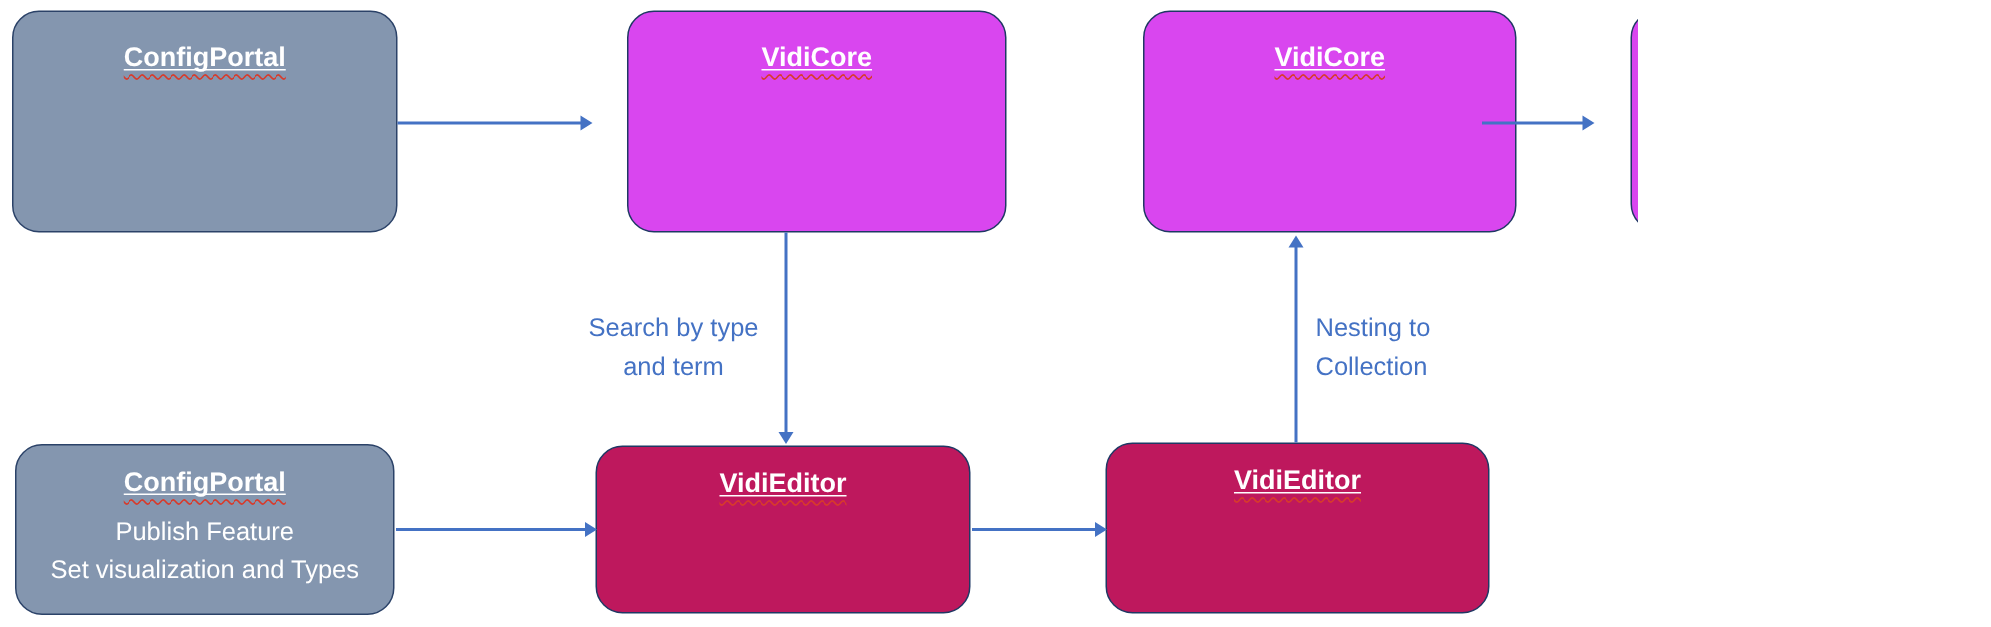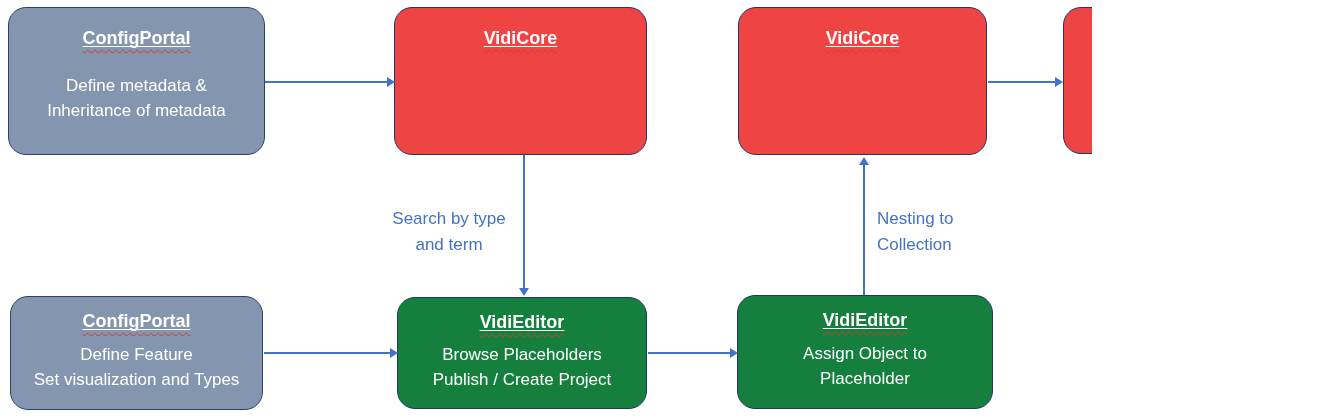--- a/index.html
+++ b/index.html
@@ -15,22 +15,22 @@
     position:absolute;
     border-radius:18px;
     display:flex;
     flex-direction:column;
     align-items:center;
     box-sizing:border-box;
     padding:12px 8px 8px 8px;
     color:#ffffff;
   }
   .node.gray   { background:#8496AF; border:1.5px solid #2B4268; }
-  .node.dark   { background:#ef4444; border:1.5px solid #1F3864; }
-  .node.medium { background:#15803d; border:1.5px solid #1F3864; }
+  .node.dark   { background:#d946ef; border:1.5px solid #1F3864;margin-left:24px; }
+  .node.medium { background:#be185d; border:1.5px solid #1F3864; }
 
   .node-title {
     font-size:18px;
     font-weight:bold;
     text-decoration:underline;
     text-underline-offset:2px;
     margin-top:8px;
     white-space:nowrap;
   }
   .node.short .node-title { margin-top:2px; }
@@ -77,52 +77,46 @@
   .search-label  { left:378px; top:206px; width:142px; text-align:center; }
   .nesting-label { left:877px; top:206px; width:120px; text-align:left; }
 </style>
 </head>
 <body>
 
 <div class="canvas">
 
   <div class="node gray n1">
     <div class="node-title"><span class="wavy">ConfigPortal</span></div>
-    <div class="node-body">Define metadata &amp;
-Inheritance of metadata</div>
   </div>
 
   <div class="node dark n2">
     <div class="node-title"><span class="wavy">VidiCore</span></div>
   </div>
 
   <div class="node dark n3">
     <div class="node-title"><span class="wavy">VidiCore</span></div>
   </div>
 
   <div class="node dark n4">
     <div class="node-title"><span class="wavy">VidiCore</span></div>
   </div>
 
   <div class="node gray short n5">
     <div class="node-title"><span class="wavy">ConfigPortal</span></div>
-    <div class="node-body">Define Feature
+    <div class="node-body">Publish Feature
 Set visualization and Types</div>
   </div>
 
   <div class="node medium short n6">
     <div class="node-title"><span class="wavy">VidiEditor</span></div>
-    <div class="node-body">Browse Placeholders
-Publish / Create Project</div>
   </div>
 
   <div class="node medium short n7">
     <div class="node-title"><span class="wavy">VidiEditor</span></div>
-    <div class="node-body">Assign Object to
-Placeholder</div>
   </div>
 
   <div class="aline" style="left:265px; top:81px; width:123px; height:2px;"></div>
   <div class="ahead right" style="left:387px; top:77px;"></div>
 
   <div class="aline" style="left:523px; top:155px; width:2px; height:134px;"></div>
   <div class="ahead down" style="left:519px; top:288px;"></div>
 
   <div class="aline" style="left:988px; top:81px; width:68px; height:2px;"></div>
   <div class="ahead right" style="left:1055px; top:77px;"></div>

